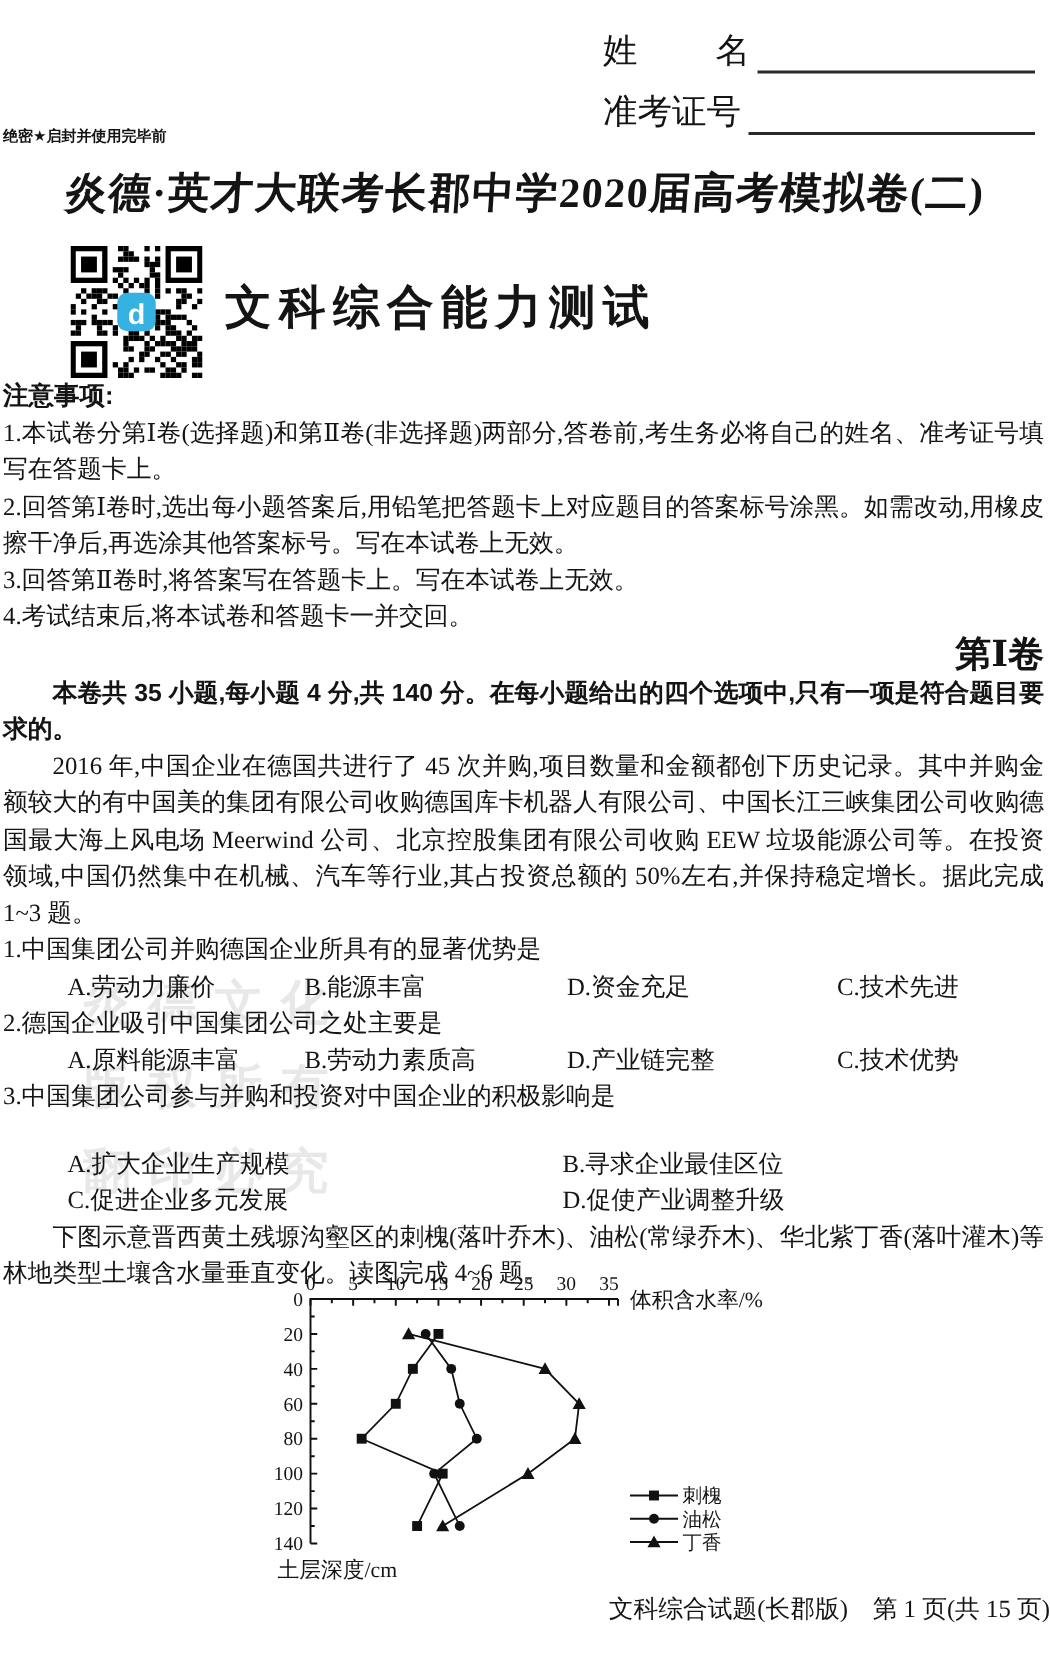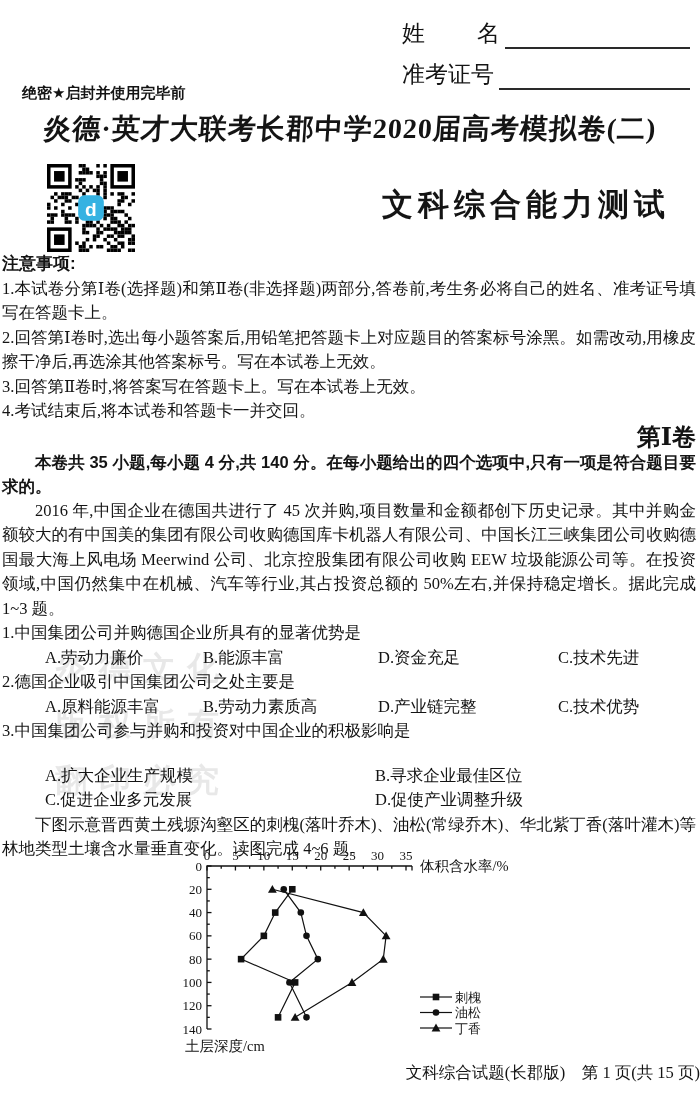--- a/index.html
+++ b/index.html
@@ -7,25 +7,25 @@
         font-family:"Liberation Serif","DejaVu Serif",serif;color:#141414;}
   .hei{font-family:"Liberation Sans","DejaVu Sans",sans-serif;font-weight:bold;}
 
   
   .id-block{position:absolute;top:8px;right:10px;width:288px;}
   .id-row{display:flex;align-items:flex-end;font-size:23px;height:41px;}
   .lbl-spread{display:inline-flex;justify-content:space-between;width:98px;}
   .lbl-plain{white-space:nowrap;}
   .id-line{flex:1;border-bottom:2px solid #2a2a2a;height:32px;margin-left:5px;}
 
-  .secrecy{position:absolute;left:2px;top:84px;font-size:15px;margin-left:20px;}
+  .secrecy{position:absolute;left:2px;top:84px;font-size:10px;}
   .main-title{position:absolute;left:0;right:0;top:110px;text-align:center;
               font-size:28px;font-weight:bold;transform:skewX(-4deg);letter-spacing:1px;}
   .qr-wrap{position:absolute;left:47px;top:164px;width:88px;height:88px;}
-  .subject-title{position:absolute;left:150px;right:30px;top:184px;text-align:right;
+  .subject-title{position:absolute;left:150px;right:30px;top:184px;text-align:left;
                  font-size:31px;letter-spacing:5px;}
 
   .content{position:absolute;left:2px;top:252px;width:694px;font-size:16.5px;line-height:24.5px;
            text-align:justify;}
   .content p{margin:0;}
   .notice-head{font-size:17px;}
   .indent{text-indent:2em;}
   .sec-head{text-align:right;font-weight:bold;font-size:24px;margin:12px 0 8px 0;line-height:26px;}
   .bold-par{font-family:"Liberation Sans","DejaVu Sans",sans-serif;font-weight:bold;}
 

